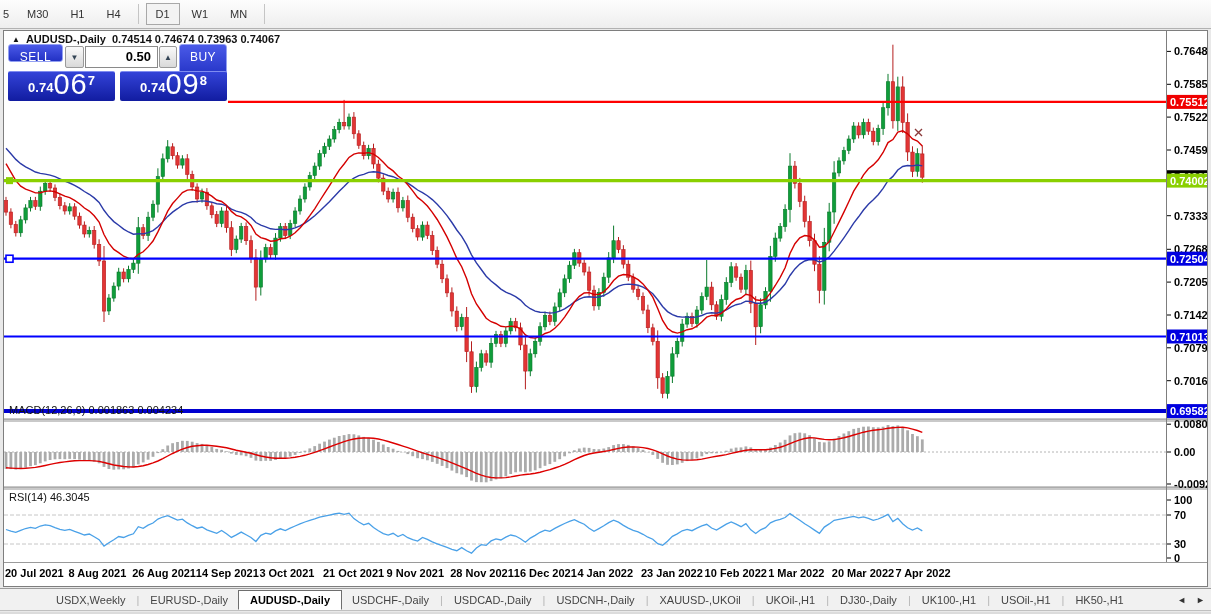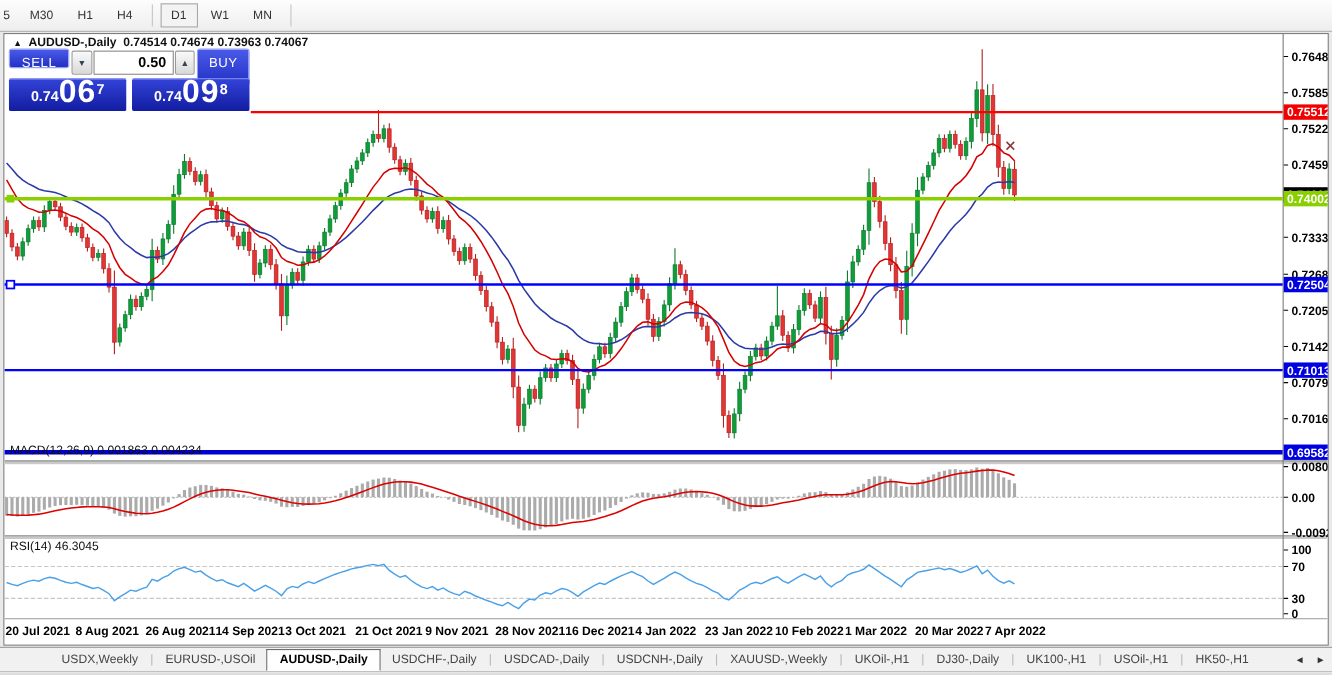--- a/index.html
+++ b/index.html
@@ -39,21 +39,21 @@
   #vol-dn { left:57px; } #vol-up { left:151px; width:18px; }
   #volume-box { position:absolute; left:77px; top:2px; width:73px; height:22px;
     background:#fff; border:1px solid #8a8a8a; font-size:13px; font-weight:bold;
     color:#000; text-align:right; line-height:20px; padding-right:6px; }
   .price-box { position:absolute; top:27px; width:107px; height:30px;
     background:linear-gradient(#3343d8,#111ca0); border-top:1px solid #7f8cf0;
     border-radius:2px; color:#fff; display:flex; align-items:flex-end;
     justify-content:center; padding-bottom:3px; }
   #sell-price-box { left:0; } #buy-price-box { left:112px; }
   .p-small { font-size:13px; font-weight:bold; padding-bottom:3px; }
-  .p-big { font-size:29px; font-weight:700; line-height:27px; letter-spacing:1px; }
+  .p-big { font-size:29px; font-weight:400; line-height:27px; letter-spacing:1px; }
   .p-sup { font-size:13px; font-weight:bold; align-self:flex-start; padding-top:1px; }
 
   
   #tabbar { position:absolute; left:0; top:588px; width:1211px; height:23px;
     background:#f1f1f1; border-top:1px solid #9c9c9c; border-bottom:1px solid #c0c0c0;
     display:flex; align-items:center; font-size:11px; color:#444; padding-left:46px; }
   .tab { padding:3px 10px; white-space:nowrap; cursor:default; }
   .tab.active { background:#ffffff; border:1px solid #6e6e6e; border-bottom:1px solid #fff;
     font-weight:bold; color:#000; padding:3px 11px; }
   .tab-sep { color:#b5b5b5; padding:0 1px; }
@@ -767,29 +767,29 @@
     </div>
   </div>
 
   <div class="ind-label" style="left:5px; top:373px;">MACD(12,26,9) 0.001863 0.004234</div>
   <div class="ind-label" style="left:5px; top:460px;">RSI(14) 46.3045</div>
 </div>
 
 <div id="tabbar">
     <span class="tab">USDX,Weekly</span>
     <span class="tab-sep">|</span>
-    <span class="tab">EURUSD-,USOil</span>
+    <span class="tab">EURUSD-,Daily</span>
     <span class="tab active">AUDUSD-,Daily</span>
     <span class="tab">USDCHF-,Daily</span>
     <span class="tab-sep">|</span>
     <span class="tab">USDCAD-,Daily</span>
     <span class="tab-sep">|</span>
     <span class="tab">USDCNH-,Daily</span>
     <span class="tab-sep">|</span>
-    <span class="tab">XAUUSD-,Weekly</span>
+    <span class="tab">XAUUSD-,UKOil</span>
     <span class="tab-sep">|</span>
     <span class="tab">UKOil-,H1</span>
     <span class="tab-sep">|</span>
     <span class="tab">DJ30-,Daily</span>
     <span class="tab-sep">|</span>
     <span class="tab">UK100-,H1</span>
     <span class="tab-sep">|</span>
     <span class="tab">USOil-,H1</span>
     <span class="tab-sep">|</span>
     <span class="tab">HK50-,H1</span>

